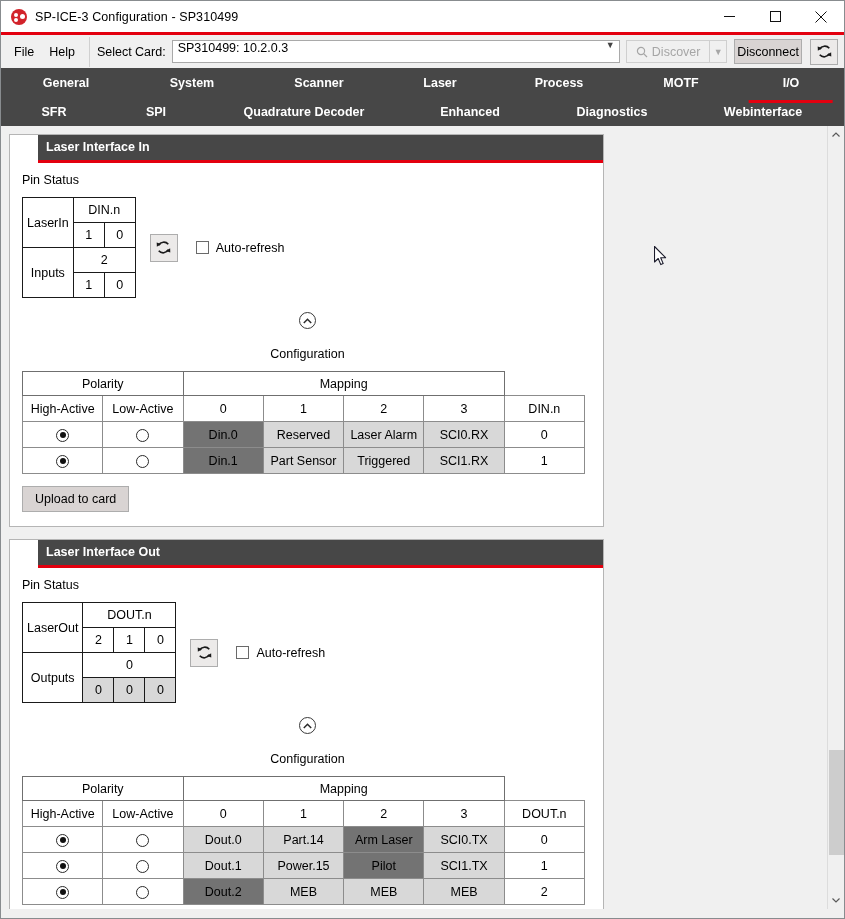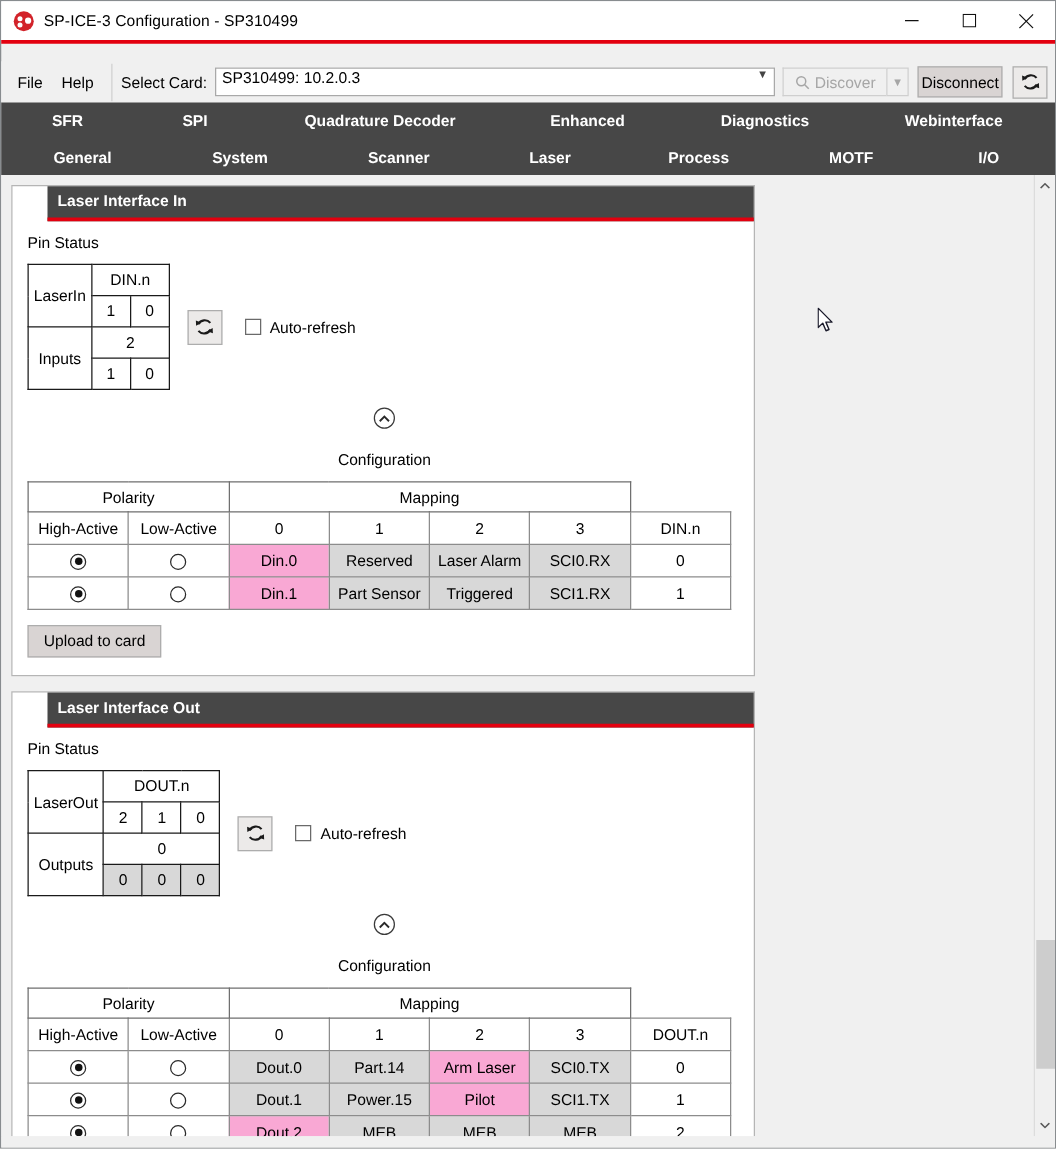--- a/index.html
+++ b/index.html
@@ -57,21 +57,20 @@
     height: 3px; min-height: 3px; background: #e3000f; width: 100%;
   }
 
   
   .toolbar {
     height: 33px; min-height: 33px;
     background: #f0f0f0;
     display: flex; align-items: center;
     padding: 0 6px;
     gap: 0;
-    margin-top: 14px;
   }
   .menu-item {
     font-size: 12.5px; color: #000;
     padding: 3px 7px; margin-right: 1px; white-space: nowrap;
   }
   .tb-sep {
     width: 1px; height: 30px; background: #d0d0d0; margin: 0 7px 0 6px;
   }
   .tb-label { font-size: 12.5px; color: #000; margin-right: 6px; white-space: nowrap; }
   .combo {
@@ -197,21 +196,21 @@
   table.map {
     border-collapse: collapse; table-layout: fixed; width: 563px;
   }
   table.map th, table.map td {
     border: 1px solid #8c8c8c; font-size: 12.5px; color: #000;
     text-align: center; height: 26px; font-weight: normal;
     background: #ffffff;
   }
   table.map th.hdr-top { height: 24px; border-color: #6f6f6f; }
   table.map td.mapcell { background: #d8d8d8; }
-  table.map td.mapcell.sel { background: #f9a8d4; }
+  table.map td.mapcell.sel { background: #737373; }
   table.map td.pol { background: #ffffff; }
   table.map td.idx { background: #ffffff; }
   .radio {
     width: 13px; height: 13px; border-radius: 50%;
     border: 1px solid #2a2a2a; background: #fff;
     display: inline-flex; align-items: center; justify-content: center;
     vertical-align: middle;
   }
   .radio.on::after {
     content: ""; width: 6px; height: 6px; border-radius: 50%; background: #111;
@@ -306,37 +305,37 @@
       <svg width="17" height="17" viewBox="0 0 20 20">
         <path d="M4.2 7.4 A7 7 0 0 1 15.6 6.2" fill="none" stroke="#1a1a1a" stroke-width="2"></path>
         <path d="M15.8 12.6 A7 7 0 0 1 4.4 13.8" fill="none" stroke="#1a1a1a" stroke-width="2"></path>
         <polygon points="2.0,4.0 7.2,6.0 2.2,9.0" fill="#1a1a1a"></polygon>
         <polygon points="18.0,16.0 12.8,14.0 17.8,11.0" fill="#1a1a1a"></polygon>
       </svg>
     </div>
   </div>
 
   <div class="nav">
-    <div class="nav-row" id="nav-top">
-        <div class="nav-item" style="left: 53px;">SFR</div>
-        <div class="nav-item" style="left: 155px;">SPI</div>
-        <div class="nav-item" style="left: 303px;">Quadrature Decoder</div>
-        <div class="nav-item" style="left: 469px;">Enhanced</div>
-        <div class="nav-item" style="left: 611px;">Diagnostics</div>
-        <div class="nav-item" style="left: 762px;">Webinterface</div>
-      </div>
     <div class="nav-row" id="nav-bottom">
         <div class="nav-item" style="left: 65px;">General</div>
         <div class="nav-item" style="left: 191px;">System</div>
         <div class="nav-item" style="left: 318px;">Scanner</div>
         <div class="nav-item" style="left: 439px;">Laser</div>
         <div class="nav-item" style="left: 558px;">Process</div>
         <div class="nav-item" style="left: 680px;">MOTF</div>
         <div class="nav-item active" style="left: 790px;">I/O</div>
       </div>
+    <div class="nav-row" id="nav-top">
+        <div class="nav-item" style="left: 53px;">SFR</div>
+        <div class="nav-item" style="left: 155px;">SPI</div>
+        <div class="nav-item" style="left: 303px;">Quadrature Decoder</div>
+        <div class="nav-item" style="left: 469px;">Enhanced</div>
+        <div class="nav-item" style="left: 611px;">Diagnostics</div>
+        <div class="nav-item" style="left: 762px;">Webinterface</div>
+      </div>
   </div>
 
   <div class="content-area">
     <div class="scroll-col">
 
       <div class="panel">
         <div class="panel-header">Laser Interface In</div>
         <div class="panel-body">
           <div class="sec-label">Pin Status</div>
 

